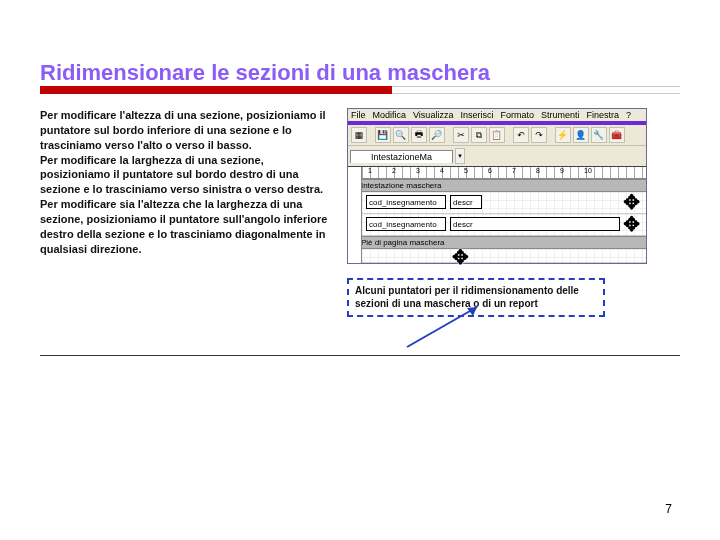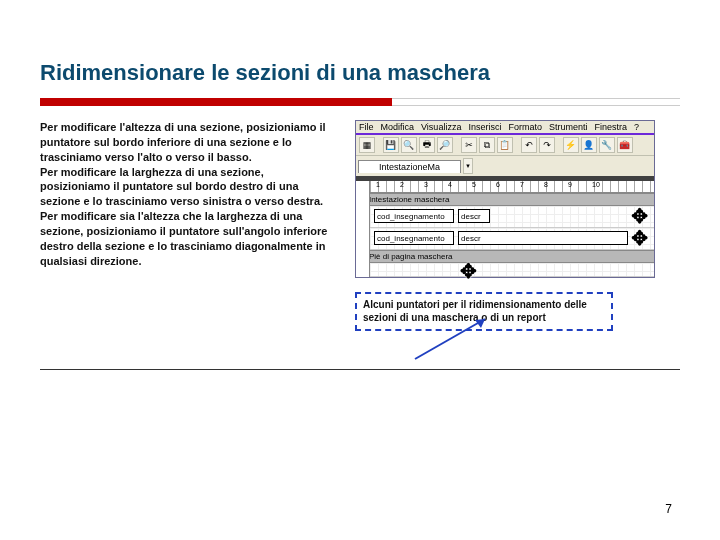--- a/index.html
+++ b/index.html
@@ -5,31 +5,31 @@
   * { box-sizing: border-box; margin: 0; padding: 0; }
   body {
     width: 720px; height: 540px;
     font-family: Verdana, Geneva, sans-serif;
     background: #fff;
     position: relative;
   }
   .slide { padding: 60px 40px 20px 40px; }
   .title {
     font-size: 22px; font-weight: bold;
-    color: #0c4a6e;
-    margin-bottom: 12px;
+    color: #8b5cf6;
+    margin-bottom: 0;
   }
   .rule {
     height: 8px;
     display: flex;
     margin-bottom: 14px;
   }
   .rule .red { flex: 0 0 55%; background: #c00000; }
   .rule .white { flex: 1; background: #fff; border-top: 1px solid #ccc; border-bottom:1px solid #ccc; }
-  .content { display: flex; gap: 20px; }
+  .content { display: flex; gap: 12px; }
   .body-text {
     flex: 0 0 295px;
     font-size: 11px;
     font-weight: bold;
     line-height: 1.35;
     color: #111;
   }
   .right-col { flex: 1; position: relative; }
   .app-window {
     border: 1px solid #6a6a95;
@@ -47,40 +47,40 @@
   .key-icon {
     width: 12px; height: 12px;
     background: #d4a24a;
     clip-path: polygon(0 40%, 60% 40%, 60% 20%, 100% 50%, 60% 80%, 60% 60%, 0 60%);
   }
   .menubar {
     background: #ece9d8;
     padding: 1px 3px;
     display: flex; gap: 7px;
     font-size: 9px;
-    border-bottom: 2px solid #6d28d9;
+    border-bottom: 4px solid #6d28d9;
   }
   .menubar span { color: #000; }
   .toolbar {
     background: #ece9d8;
     padding: 2px 3px;
     display: flex; gap: 2px; align-items: center;
     border-bottom: 1px solid #c0c0b0;
   }
   .tbtn {
     width: 16px; height: 16px;
     border: 1px solid #c0c0b0;
     background: #f4f2e8;
     display: flex; align-items: center; justify-content: center;
     font-size: 9px;
   }
   .tsep { width: 4px; }
   .design-area {
     background: #a21caf;
-    border-top: 5px solid #404040;
+    border-top: 1px solid #404040;
   }
   .tab-row {
     background: #ece9d8;
     padding: 2px;
     display: flex; align-items: center; gap: 2px;
   }
   .tab {
     background: #fff;
     border: 1px solid #888;
     border-bottom: none;

